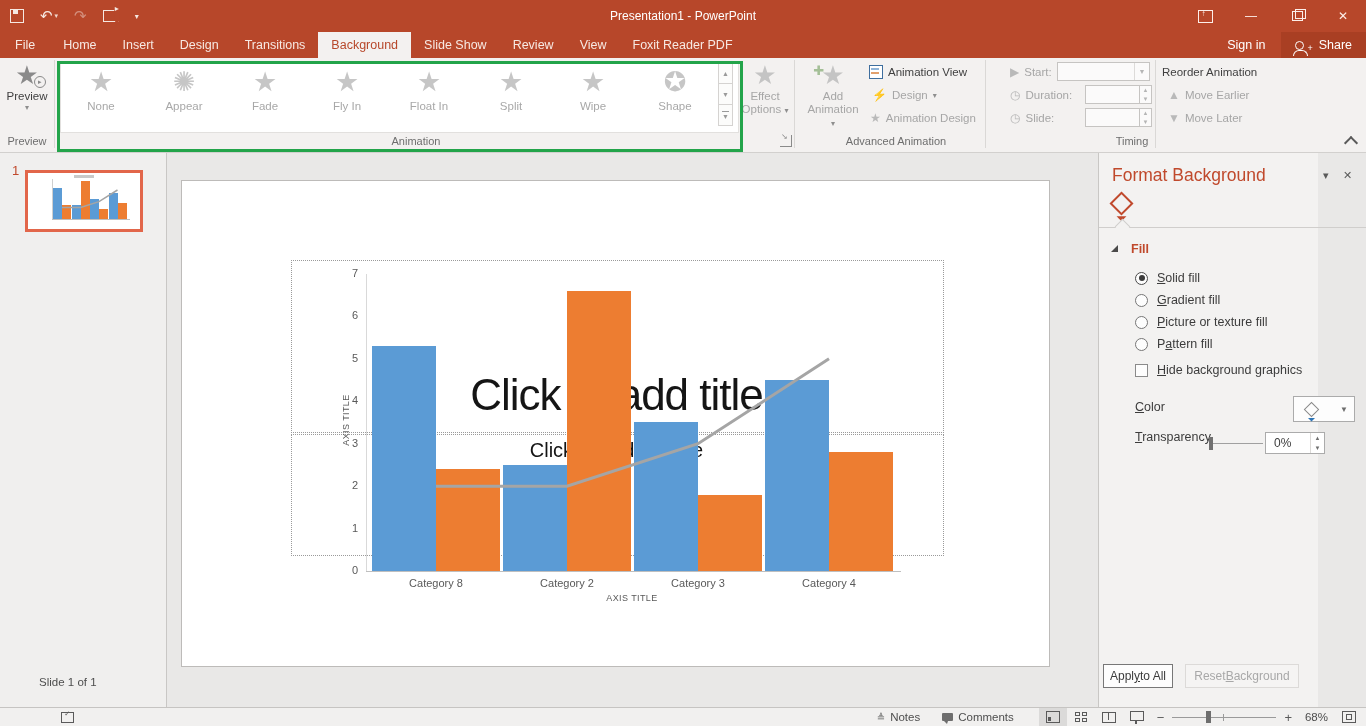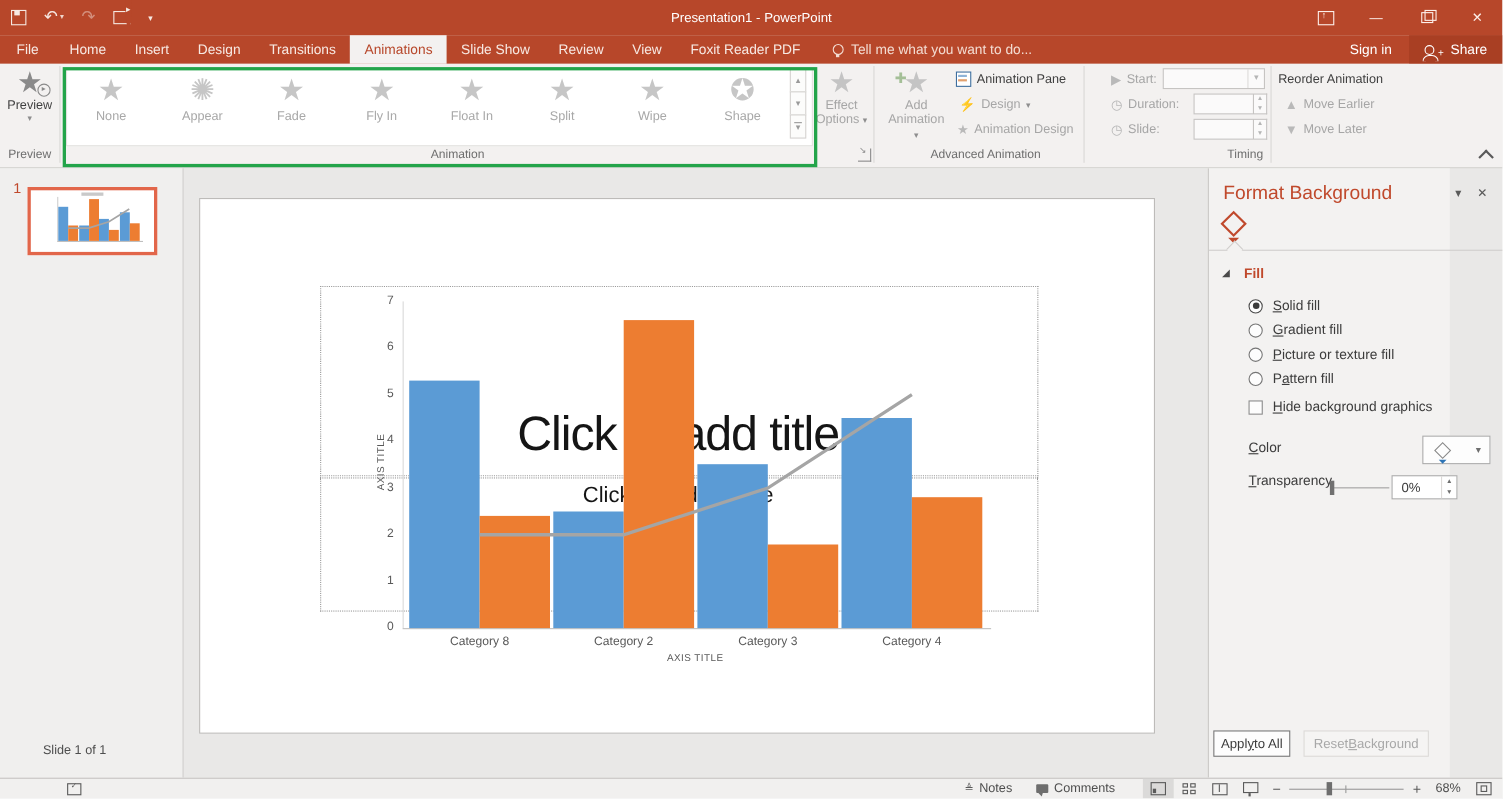--- a/index.html
+++ b/index.html
@@ -186,29 +186,25 @@
       <span class="winbtn">✕</span>
     </div>
   </div>
 
   <div class="tabrow">
     <span class="tab filetab">File</span>
     <span class="tab">Home</span>
     <span class="tab">Insert</span>
     <span class="tab">Design</span>
     <span class="tab">Transitions</span>
-    <span class="tab active">Animations</span>
+    <span class="tab active">Background</span>
     <span class="tab">Slide Show</span>
     <span class="tab">Review</span>
     <span class="tab">View</span>
     <span class="tab">Foxit Reader PDF</span>
-    <span class="tellme">
-        <span class="bulb"></span>
-        <span>Tell me what you want to do...</span>
-      </span>
     <span class="tab-right">
       <span class="signin">Sign in</span>
       <span class="sharebox">
           <span class="person"></span>
           <span class="person-plus">+</span>
           <span>Share</span>
         </span>
     </span>
   </div>
 
@@ -273,21 +269,21 @@
     </div>
     <div class="vdiv" style="left:794px;"></div>
 
     <div class="bigbtn" style="left:806px;">
       <span class="bigstar" style="color:#C4C4C4;">★<span style="position:absolute;left:-8px;top:-4px;font-size:13px;color:#A4BF97;">✚</span></span>
       <div class="bb-label dis">Add</div>
       <div class="bb-label dis"><span>Animation</span> <span class="dd">▾</span></div>
     </div>
     <div class="rib-row" style="left:869px;top:3px;">
       <span class="pane-ic"></span>
-      <span>Animation Pane</span>
+      <span>Animation View</span>
     </div>
     <div class="rib-row dis" style="left:872px;top:26px;">
       <span class="icon-sm">⚡</span>
       <span>Design</span>
       <span class="dd">▾</span>
     </div>
     <div class="rib-row dis" style="left:870px;top:49px;">
       <span class="icon-sm">★</span>
       <span>Animation Design</span>
     </div>

